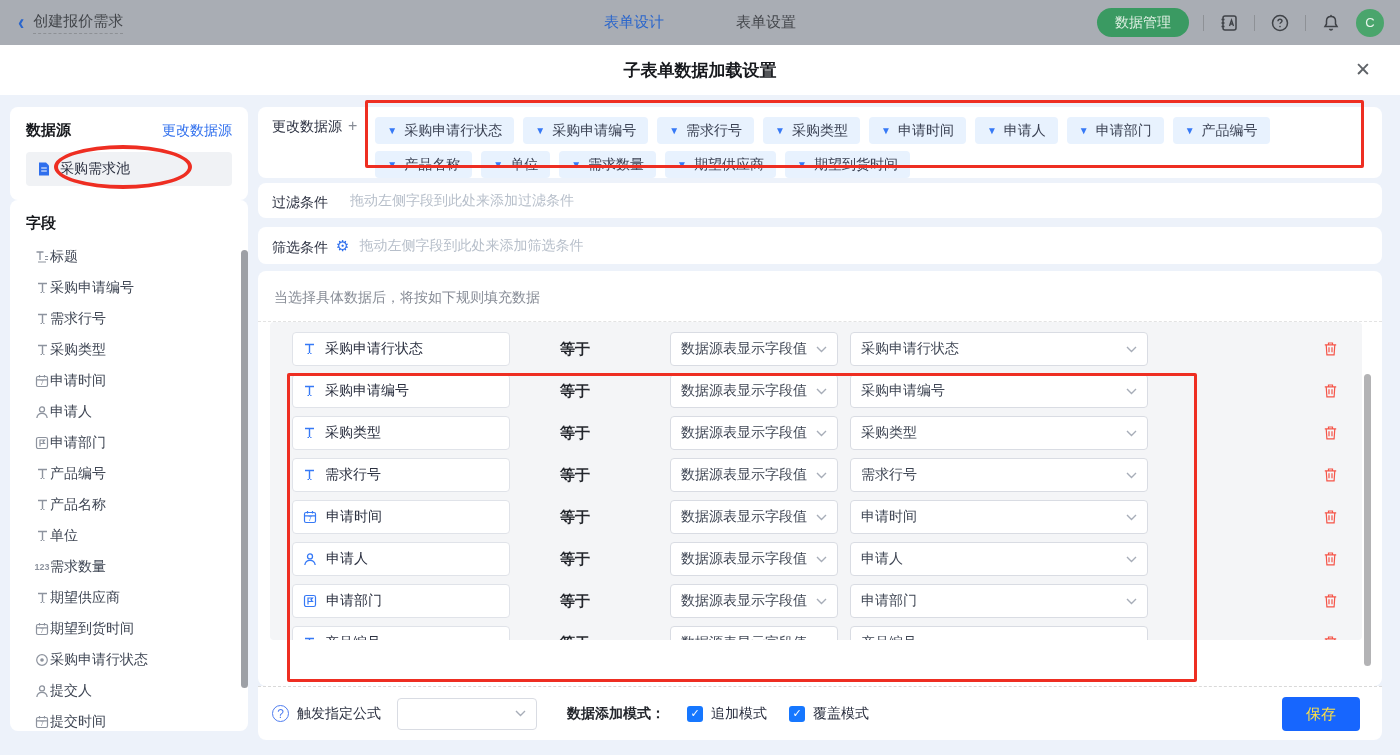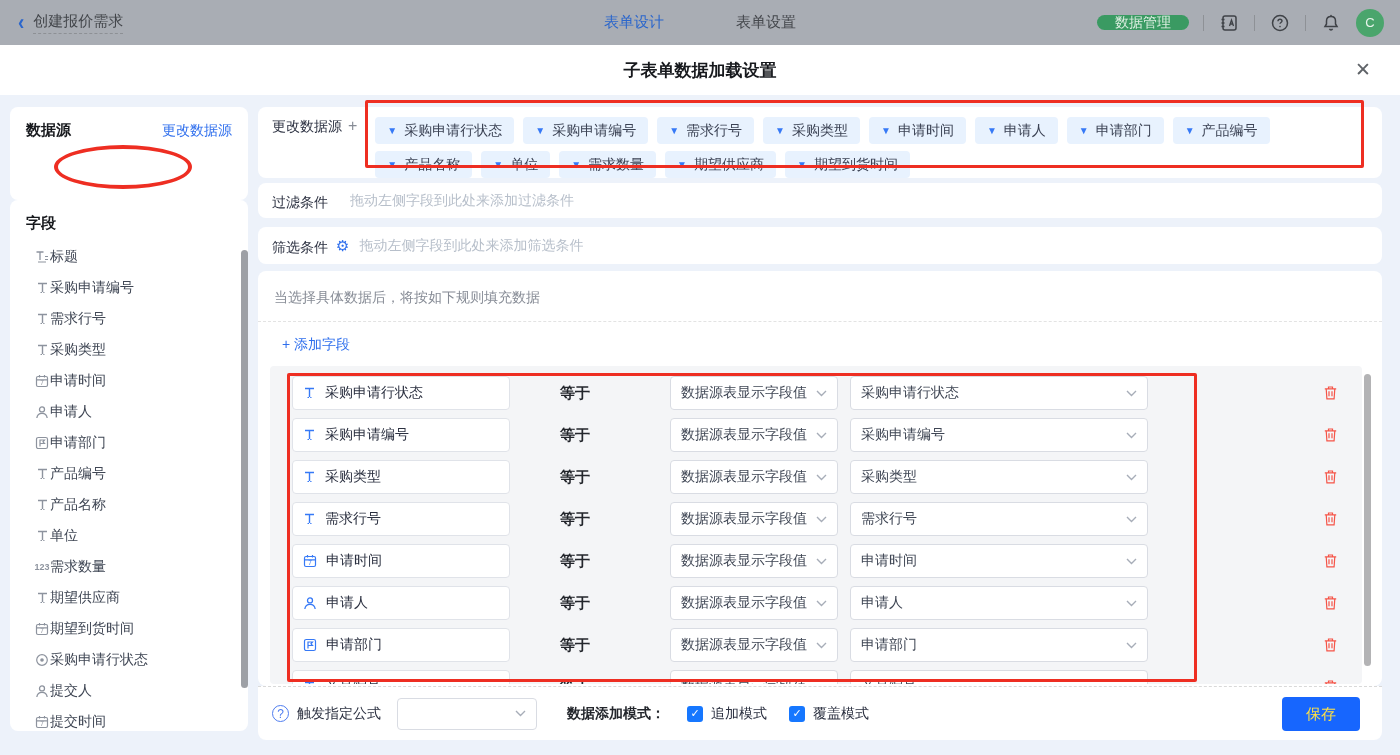--- a/index.html
+++ b/index.html
@@ -9,21 +9,21 @@
 
   
   .topbar { position:absolute; left:0; top:0; width:1400px; height:45px; background:#a9adb4; display:flex; align-items:center; }
   .back-group { display:flex; align-items:center; margin-left:18px; gap:9px; }
   .back-chevron { color:#2b66cc; font-size:19px; font-weight:bold; line-height:1; transform:scaleY(1.15); }
   .back-title { color:#43464b; font-size:15px; padding-bottom:2px; border-bottom:1px dashed #8d9095; }
   .top-tabs { position:absolute; left:0; top:0; width:100%; height:45px; display:flex; justify-content:center; align-items:center; gap:72px; pointer-events:none; }
   .top-tab { font-size:15px; color:#44474c; }
   .top-tab.active { color:#2b66cc; }
   .top-right { position:absolute; right:16px; top:0; height:45px; display:flex; align-items:center; gap:14px; }
-  .pill-btn { background:#3a9a62; color:#ddeee1; border-radius:15px; height:15px; padding:0 18px; display:flex; align-items:center; font-size:14px; }
+  .pill-btn { background:#3a9a62; color:#ddeee1; border-radius:15px; height:29px; padding:0 18px; display:flex; align-items:center; font-size:14px; }
   .top-divider { width:1px; height:16px; background:#8e9196; }
   .top-icon { width:22px; height:22px; display:flex; align-items:center; justify-content:center; color:#3f4247; }
   .top-icon svg { display:block; }
   .avatar { width:28px; height:28px; border-radius:50%; background:#4aa56c; color:#e9f4ec; display:flex; align-items:center; justify-content:center; font-size:13px; }
 
   
   .modal-titlebar { position:absolute; left:0; top:45px; width:1400px; height:50px; background:#ffffff; display:flex; align-items:center; justify-content:center; }
   .modal-title { font-size:17px; font-weight:bold; color:#17191d; }
   .modal-close { position:absolute; right:26px; top:14px; font-size:19px; color:#5f6368; width:22px; height:22px; text-align:center; line-height:22px; }
 
@@ -139,20 +139,29 @@
   <div class="modal-titlebar">
     <span class="modal-title">子表单数据加载设置</span>
     <span class="modal-close">✕</span>
   </div>
 
   <div class="card ds-card">
     <div class="ds-head">
       <span class="ds-title">数据源</span>
       <span class="ds-change">更改数据源</span>
     </div>
+    <div class="ds-row">
+      <span class="doc-icon">
+        <svg width="16" height="16" viewBox="0 0 16 16">
+            <path fill="currentColor" d="M3 1.5h7l3 3v10H3z"></path>
+            <path stroke="#fff" stroke-width="1.1" d="M5.2 7h5.6M5.2 10h5.6"></path>
+          </svg>
+      </span>
+      <span>采购需求池</span>
+    </div>
   </div>
 
   <div class="card fields-card">
     <div class="fields-title">字段</div>
     <div id="field-list">
         <div class="field-item">
           <span class="f-icon">
             <svg width="14" height="14" viewBox="0 0 14 14" fill="none" stroke="currentColor" stroke-width="1.3">
               <path d="M1.5 2h7M5 2v8"></path>
               <path d="M10 6.5h3M10 9.5h3M3 12h8" stroke-width="1.1"></path>
@@ -366,21 +375,20 @@
 
   <div class="card screen-card">
     <span class="section-label">筛选条件</span>
     <span class="gear-icon">⚙</span>
     <span class="drop-placeholder" style="margin-left:10px">拖动左侧字段到此处来添加筛选条件</span>
   </div>
 
   <div class="card rules-card">
     <div class="rules-hint">当选择具体数据后，将按如下规则填充数据</div>
     <div class="dash-div"></div>
-    <div class="add-field">+ 添加字段</div>
     <div id="rules-panel" class="rules-panel">
         <div class="rule-row">
           <div class="rule-box">
             <span class="f-icon">
               <svg width="13" height="14" viewBox="0 0 13 14" fill="none" stroke="currentColor" stroke-width="1.4">
                 <path d="M2 2.5h9M6.5 2.5v8.5"></path>
                 <path d="M4.5 11.5h4" stroke-dasharray="1.5 1.2" stroke-width="1.2"></path>
               </svg>
             </span>
             <span>采购申请行状态</span>

